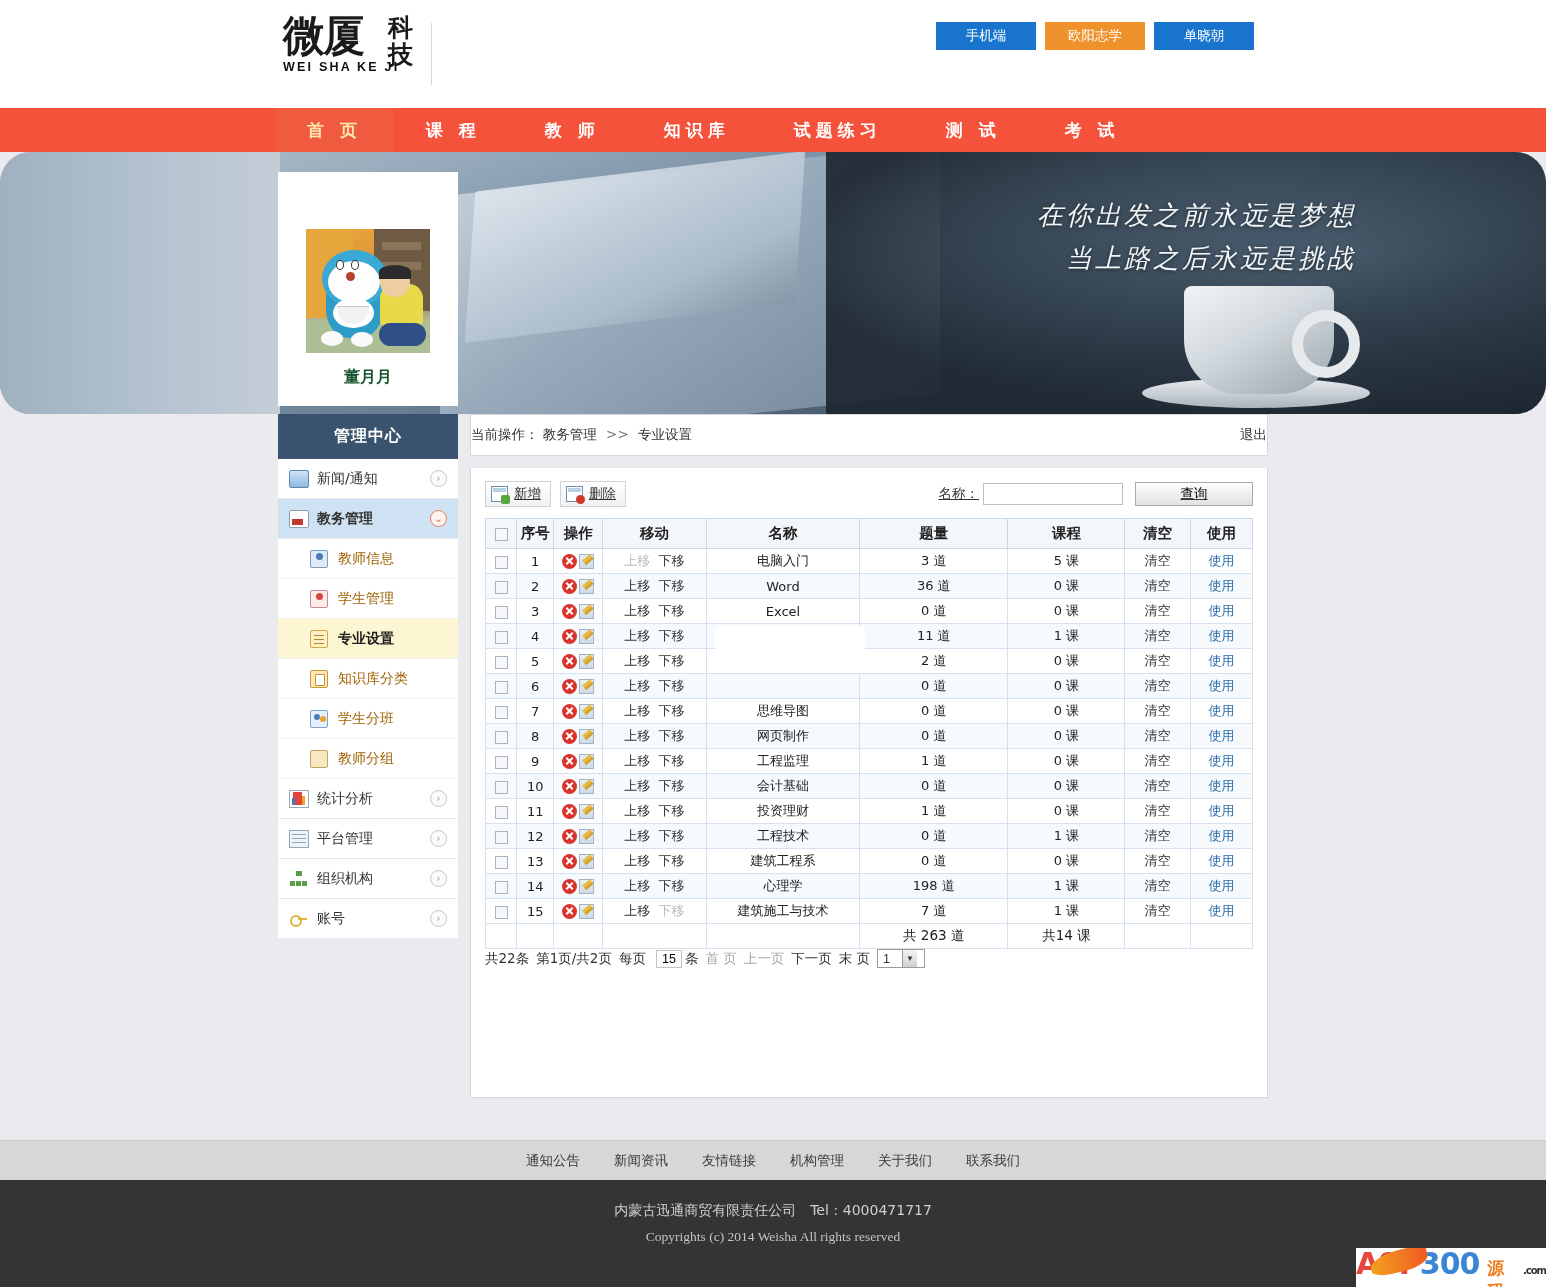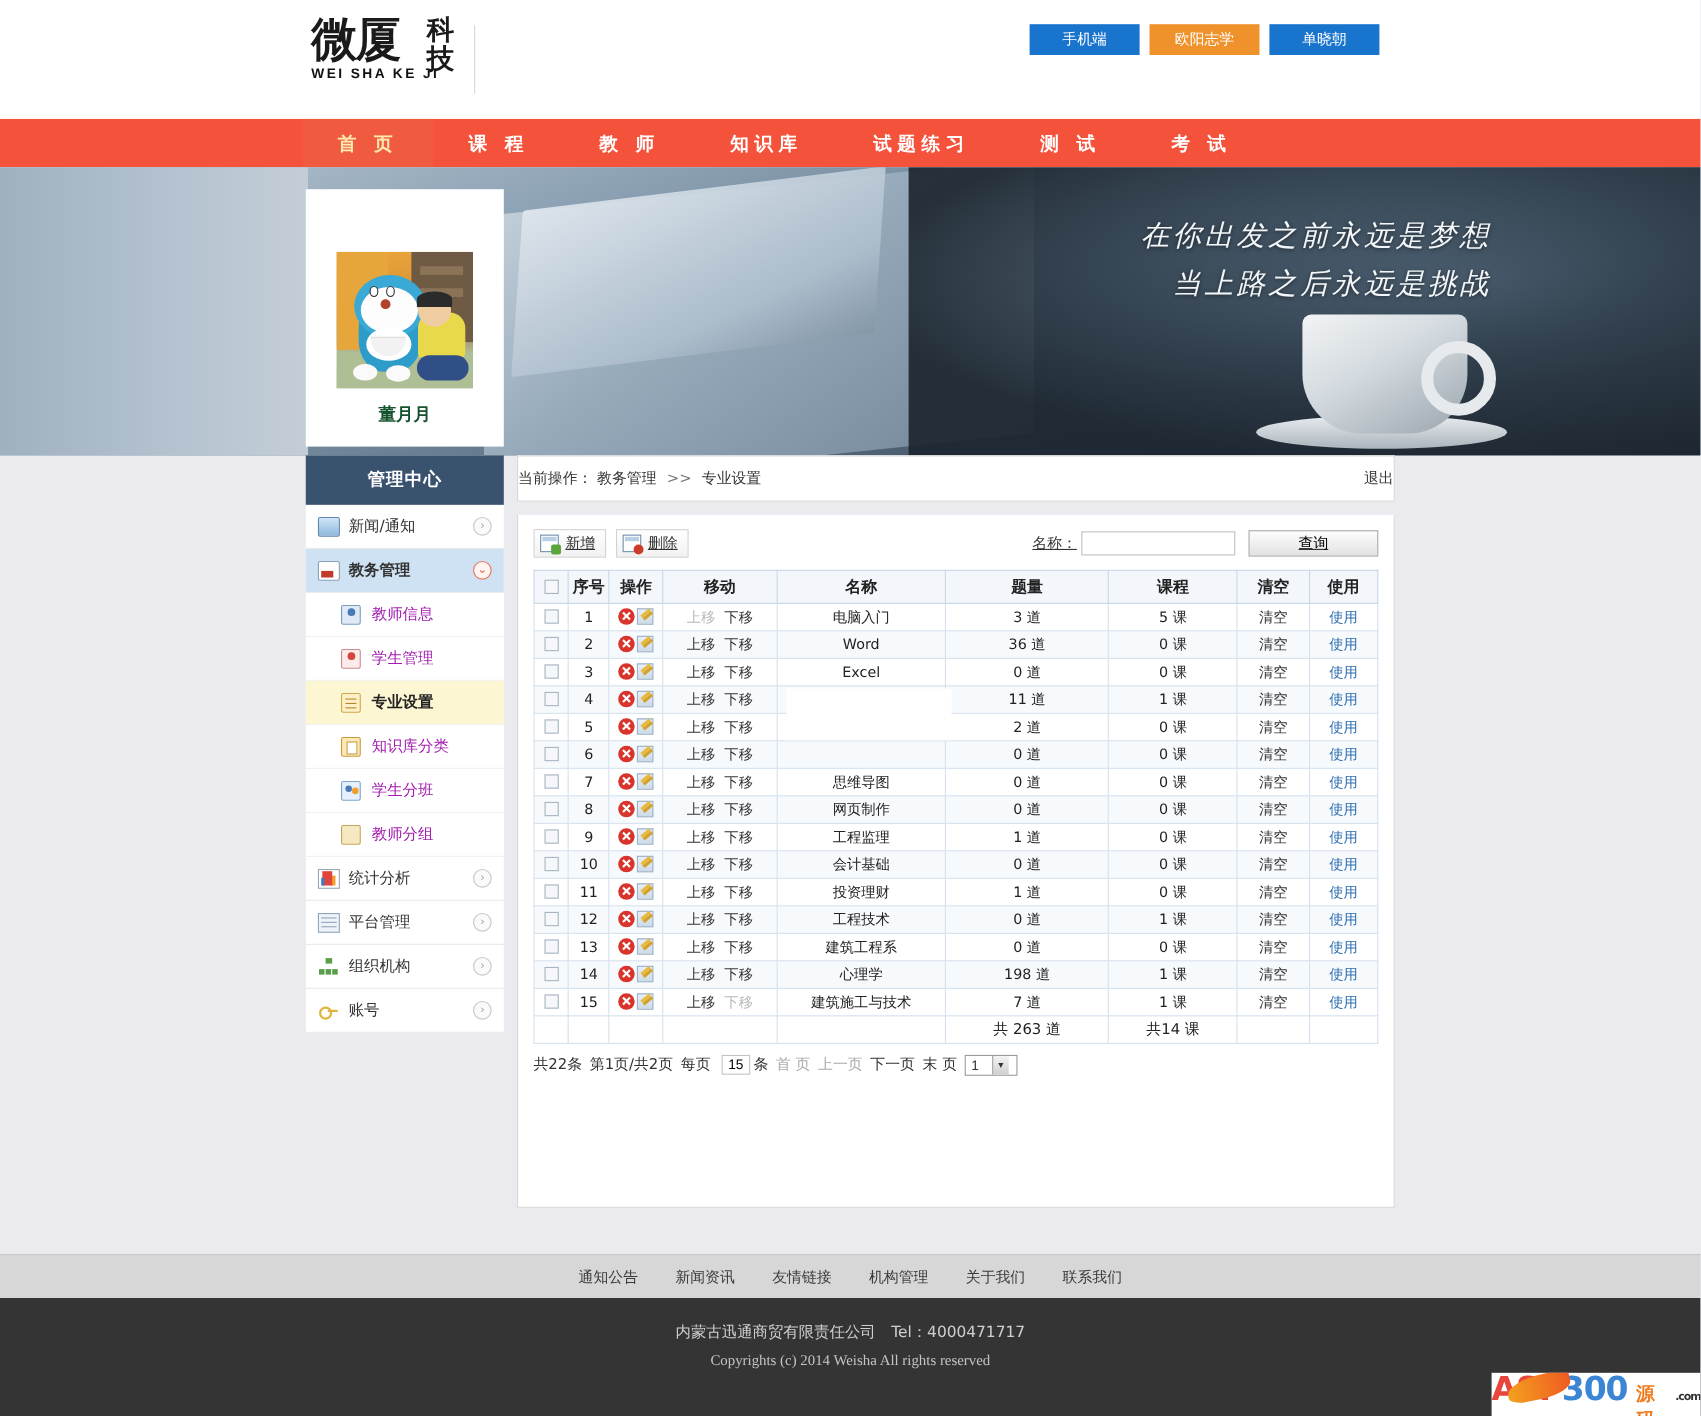--- a/index.html
+++ b/index.html
@@ -99,20 +99,21 @@
     white-space: nowrap;
   }
   .nav-item.active { background: #f05a3f; color: #ffe8b0; }
 
   
   .hero {
     height: 262px;
     position: relative;
     overflow: hidden;
     background: linear-gradient(160deg,#b9c7d3 0%, #8fa4b6 25%, #5e7589 55%, #3c4c5b 80%, #2b3641 100%);
+    border-radius: 31px;
   }
   .hero-left-fade {
     position: absolute; left:0; top:0; width: 280px; height:100%;
     background: linear-gradient(90deg,#9fb0bf 0%, #b6c4d1 60%, #c3cdd6 100%);
   }
   .hero-laptop {
     position: absolute; left: 440px; top: 18px;
     width: 500px; height: 250px;
     background: linear-gradient(145deg,#ccd7e0 0%, #9fb2c2 40%, #7b8fa0 100%);
     transform: skewY(-6deg);
@@ -258,21 +259,21 @@
   }
   .s-chev.open { border-color: #e07a5f; color: #e07a5f; background: #fff4f0; }
   .sub-list { background: #fff; }
   .sub-item {
     display: flex; align-items: center;
     height: 40px;
     padding-left: 32px;
     border-bottom: 1px solid #f0f0f0;
     font-size: 14px;
     cursor: pointer;
-    color: #a21caf;
+    color: #a16207;
     font-family: "DejaVu Sans", sans-serif;
   }
   .sub-item.active { background: #fdf6d2; font-weight: bold; color: #222; }
   .sub-ico { width: 18px; height: 18px; margin-right: 10px; flex: 0 0 18px; }
 
   
   .ico-book { background: linear-gradient(180deg,#cfe4f7,#8fb8dd); border:1px solid #5f87ad; border-radius:2px;}
   .ico-doc  { background:#fff; border:1px solid #8aa0b5; border-radius:2px; position:relative;}
   .ico-doc:after{content:"";position:absolute;left:2px;bottom:2px;width:11px;height:6px;background:#c0392b;}
   .ico-person { background:#dfeaf6; border:1px solid #7c9cbd; border-radius:2px; position:relative;}
@@ -439,23 +440,22 @@
 
   
   .overlay-artifact {
     position: absolute;
     background: #fff;
     z-index: 9;
     pointer-events: none;
   }
 
   .pager {
-    margin-top: 10px;
     font-size: 13.5px;
-    display: flex; align-items: flex-start;
+    display: flex; align-items: center;
     font-family: "DejaVu Sans", sans-serif;
     color: #333;
   }
   .pager span, .pager a { margin-right: 7px; }
   .pager .grey { color: #aaa; }
   .pager .pg-link { color: #333; cursor: pointer; }
   .pg-size {
     width: 26px; height: 18px;
     border: 1px solid #c3c3c3;
     background:#fff;

